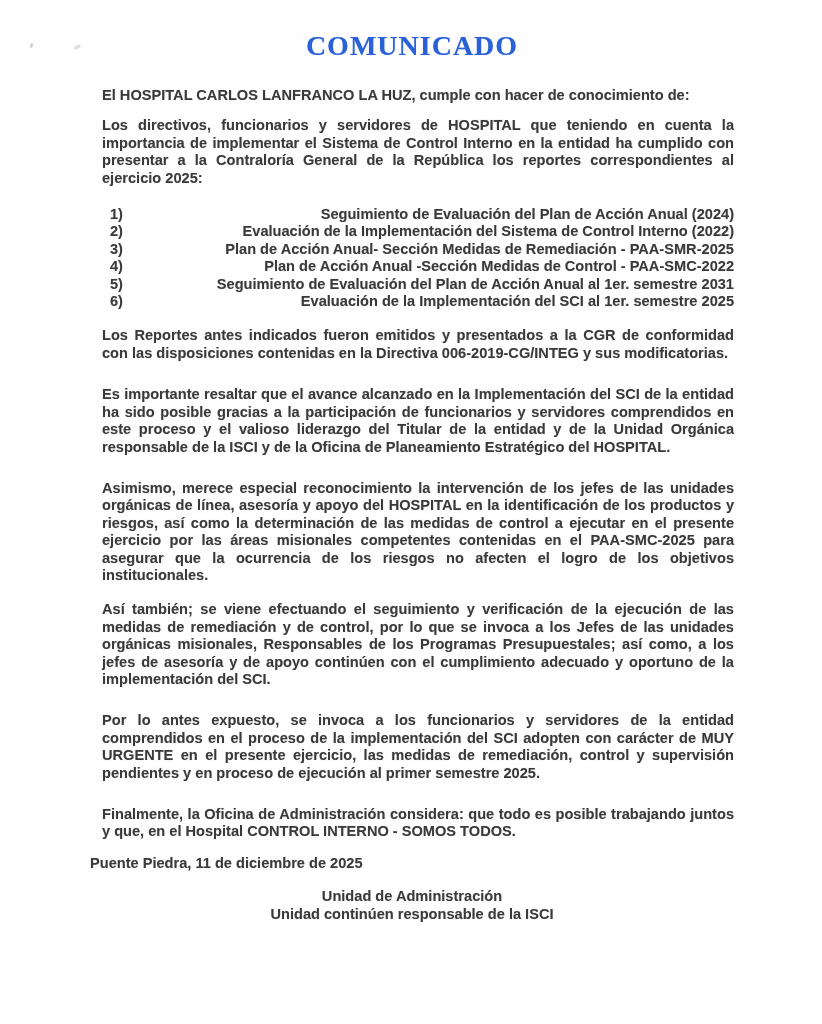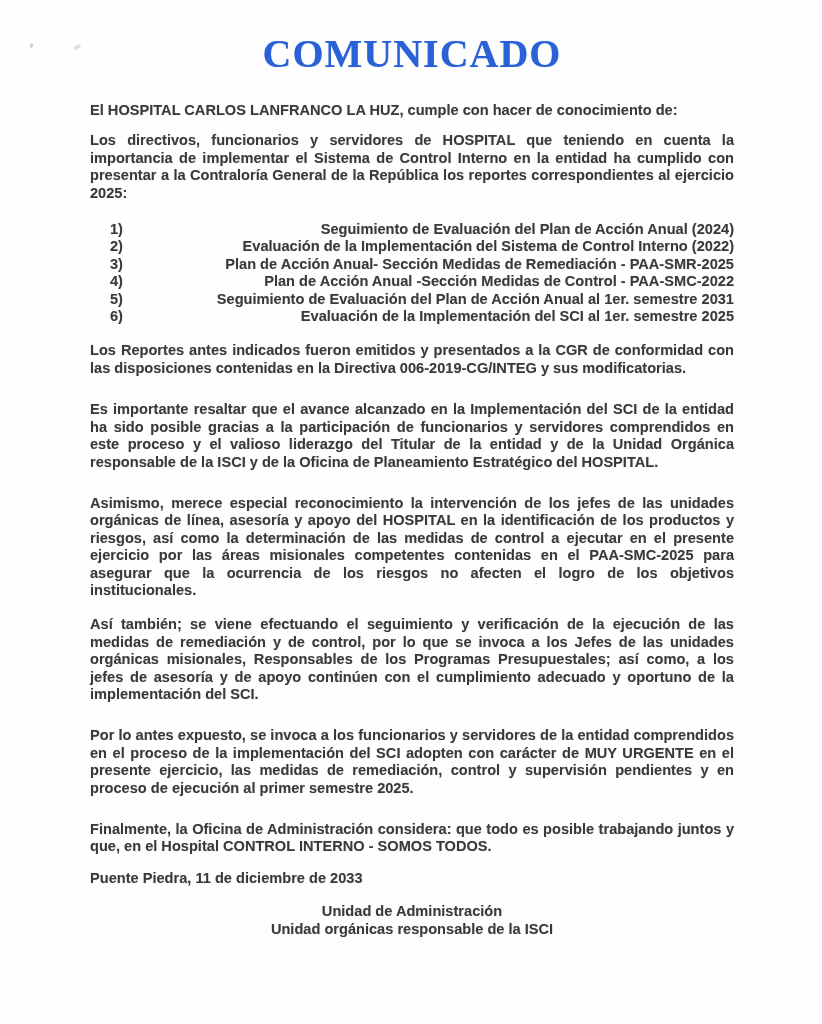--- a/index.html
+++ b/index.html
@@ -21,36 +21,36 @@
   }
   .scan-speck{
     position:absolute;border-radius:50%;
     background:#9a9a9a;opacity:.45;pointer-events:none;
   }
   .speck-a{left:30px;top:43px;width:3px;height:5px;transform:rotate(20deg);}
   .speck-b{left:74px;top:45px;width:7px;height:4px;opacity:.3;transform:rotate(-30deg);border-radius:40% 60% 60% 40%;}
   h1.doc-title{
     font-family:"Liberation Serif","DejaVu Serif",serif;
     font-weight:700;
-    font-size:40px;
+    font-size:28px;
     letter-spacing:1px;
     color:var(--title-color);
     text-align:center;
     margin-top:4px;
     text-shadow:0 0 1px rgba(42,97,214,.35);
   }
   .body-text{
     color:var(--body-color);
     font-weight:700;
     font-size:14.6px;
     line-height:17.4px;
     text-align:justify;
     text-shadow:0 0 1px rgba(70,70,70,.28);
   }
-  p.para{margin-top:13px;}
+  p.para{margin-top:13px;margin-left:12px;}
   p.para-first{margin-top:25px;}
   p.gap-md{margin-top:17px;}
   p.gap-lg{margin-top:24px;}
   .report-list{margin-top:19px;}
   .report-row{display:flex;}
   .report-num{
     width:37px;
     padding-left:20px;
     flex:0 0 57px;
     text-align:left;
@@ -109,20 +109,20 @@
   <p class="body-text para gap-lg">Es importante resaltar que el avance alcanzado en la Implementación del SCI de la entidad ha sido posible gracias a la participación de funcionarios y servidores comprendidos en este proceso y el valioso liderazgo del Titular de la entidad y de la Unidad Orgánica responsable de la ISCI y de la Oficina de Planeamiento Estratégico del HOSPITAL.</p>
 
   <p class="body-text para gap-lg">Asimismo, merece especial reconocimiento la intervención de los jefes de las unidades orgánicas de línea, asesoría y apoyo del HOSPITAL en la identificación de los productos y riesgos, así como la determinación de las medidas de control a ejecutar en el presente ejercicio por las áreas misionales competentes contenidas en el PAA-SMC-2025 para asegurar que la ocurrencia de los riesgos no afecten el logro de los objetivos institucionales.</p>
 
   <p class="body-text para gap-md">Así también; se viene efectuando el seguimiento y verificación de la ejecución de las medidas de remediación y de control, por lo que se invoca a los Jefes de las unidades orgánicas misionales, Responsables de los Programas Presupuestales; así como, a los jefes de asesoría y de apoyo continúen con el cumplimiento adecuado y oportuno de la implementación del SCI.</p>
 
   <p class="body-text para gap-lg">Por lo antes expuesto, se invoca a los funcionarios y servidores de la entidad comprendidos en el proceso de la implementación del SCI adopten con carácter de MUY URGENTE en el presente ejercicio, las medidas de remediación, control y supervisión pendientes y en proceso de ejecución al primer semestre 2025.</p>
 
   <p class="body-text para gap-lg">Finalmente, la Oficina de Administración considera: que todo es posible trabajando juntos y que, en el Hospital CONTROL INTERNO - SOMOS TODOS.</p>
 
-  <p class="body-text dateline">Puente Piedra, 11 de diciembre de 2033</p>
+  <p class="body-text dateline">Puente Piedra, 11 de diciembre de 2025</p>
 
   <div class="body-text signoff">
     <div>Unidad de Administración</div>
-    <div>Unidad orgánicas responsable de la ISCI</div>
+    <div>Unidad continúen responsable de la ISCI</div>
   </div>
 
 </div>
 
 </body></html>

